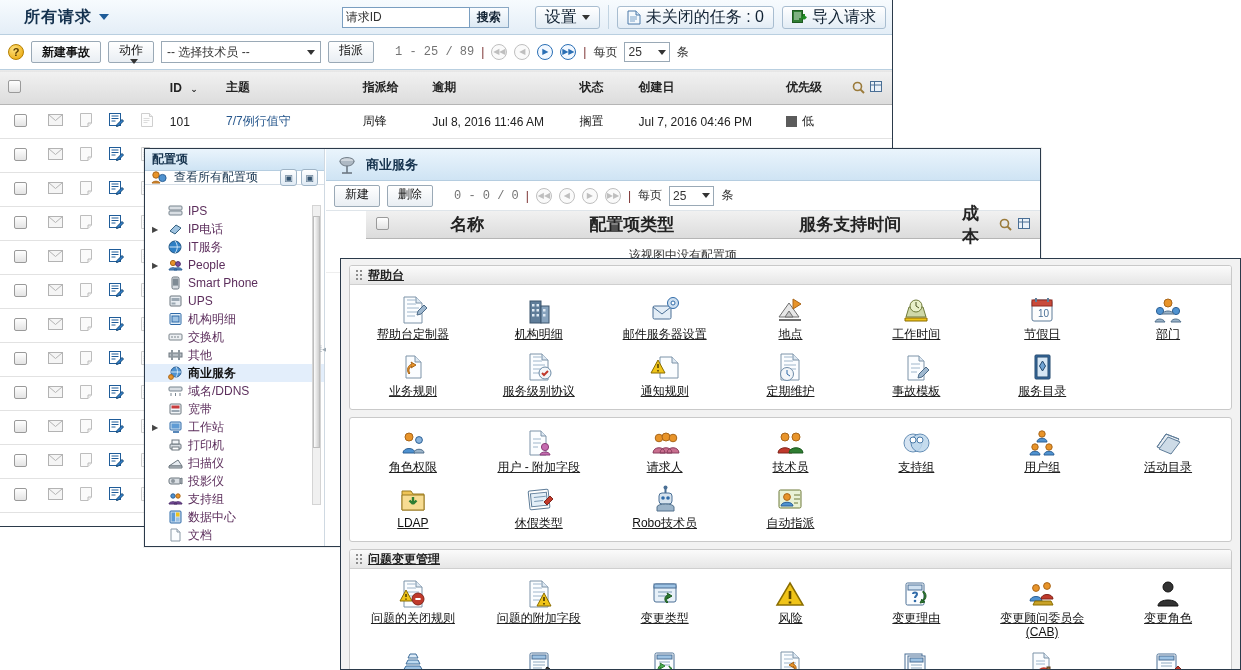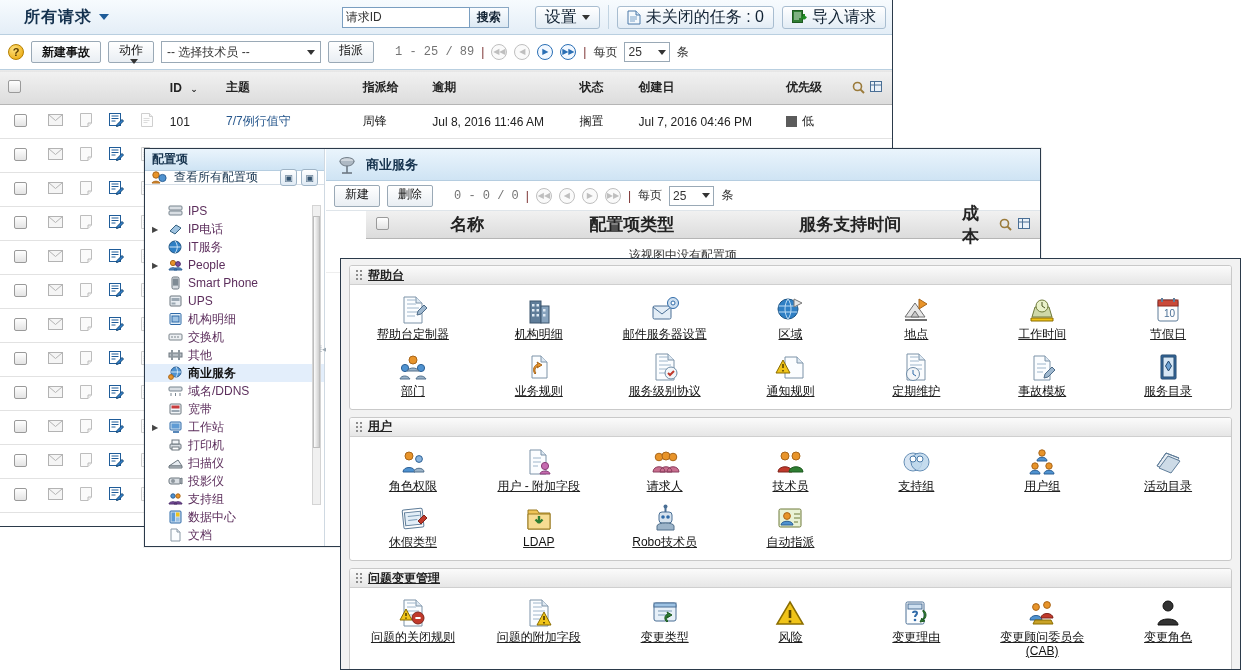--- a/index.html
+++ b/index.html
@@ -853,28 +853,20 @@
             <svg class="icoimg" width="30" height="30" viewBox="0 0 30 30">
               <rect x="3" y="11" width="18" height="13" rx="1.5" fill="#e3edf6" stroke="#4a6f95"></rect>
               <path d="M3 12l9 7 9-7" fill="none" stroke="#4a6f95"></path>
               <circle cx="23" cy="8" r="5.5" fill="#cfe0f0" stroke="#2f6aa8"></circle>
               <circle cx="23" cy="8" r="2" fill="#fff" stroke="#2f6aa8"></circle>
             </svg>
             <span class="cap">邮件服务器设置</span>
           </div>
           <div class="icocell">
             <svg class="icoimg" width="30" height="30" viewBox="0 0 30 30">
-              <circle cx="13" cy="14" r="10" fill="#2f7fc4" stroke="#1d5484"></circle>
-              <path d="M3.5 11h19M3.5 17h19M13 4c4 5 4 15 0 20M13 4c-4 5-4 15 0 20" fill="none" stroke="#bcdcf5"></path>
-              <path d="M19 4l8 4-8 4z" fill="#e6e6e6" stroke="#777"></path>
-            </svg>
-            <span class="cap">区域</span>
-          </div>
-          <div class="icocell">
-            <svg class="icoimg" width="30" height="30" viewBox="0 0 30 30">
               <path d="M4 22l10-14 10 14z" fill="#e7e7e7" stroke="#6e6e6e"></path>
               <path d="M10 22l4-6 4 6z" fill="#c8c8c8" stroke="#6e6e6e"></path>
               <path d="M18 4l8 5-8 5z" fill="#e8942a" stroke="#a9661a"></path>
               <path d="M4 25h22" stroke="#6e6e6e" stroke-width="2"></path>
             </svg>
             <span class="cap">地点</span>
           </div>
           <div class="icocell">
             <svg class="icoimg" width="30" height="30" viewBox="0 0 30 30">
               <path d="M5 22h20l-3-10H8z" fill="#cfd8a8" stroke="#6e7a3a"></path>
@@ -954,31 +946,20 @@
             <svg class="icoimg" width="30" height="30" viewBox="0 0 30 30">
               <rect x="8" y="3" width="15" height="24" rx="1" fill="#3a6ea5" stroke="#23486d"></rect>
               <rect x="10" y="5" width="11" height="20" fill="#d7e7f5" stroke="#23486d"></rect>
               <path d="M15.5 9l3 5-3 5-3-5z" fill="#6fa3d4" stroke="#23486d"></path>
             </svg>
             <span class="cap">服务目录</span>
           </div>
         </div>
       </div>
       <div class="panel">
-        <div class="panel-head">
-          <span class="grip">
-            <i></i>
-            <i></i>
-            <i></i>
-            <i></i>
-            <i></i>
-            <i></i>
-          </span>
-          <span>用户</span>
-        </div>
         <div class="icogrid">
           <div class="icocell">
             <svg class="icoimg" width="30" height="30" viewBox="0 0 30 30">
               <circle cx="11" cy="9" r="4" fill="#e8942a" stroke="#a9661a"></circle>
               <path d="M5 25c0-6 12-6 12 0z" fill="#4f92d0" stroke="#2d6196"></path>
               <circle cx="21" cy="12" r="3.4" fill="#8ab4dd" stroke="#2d6196"></circle>
               <path d="M16 25c0-5 10-5 10 0z" fill="#9cb4c9" stroke="#53718c"></path>
             </svg>
             <span class="cap">角色权限</span>
           </div>
@@ -1033,34 +1014,34 @@
           <div class="icocell">
             <svg class="icoimg" width="30" height="30" viewBox="0 0 30 30">
               <path d="M4 19l9-13 13 5-9 13z" fill="#e7edf3" stroke="#5f7d99"></path>
               <path d="M4 19l9-13 13 5" fill="none" stroke="#5f7d99"></path>
               <path d="M6 21l9-12 12 5-9 12z" fill="#cddbe7" stroke="#5f7d99"></path>
             </svg>
             <span class="cap">活动目录</span>
           </div>
           <div class="icocell">
             <svg class="icoimg" width="30" height="30" viewBox="0 0 30 30">
+              <path d="M4 7h9l2 3h11v16H4z" fill="#efc457" stroke="#9a7a20"></path>
+              <path d="M4 11h22v15H4z" fill="#f7dc92" stroke="#9a7a20"></path>
+              <path d="M15 13v7M15 20l-3.5-3.5M15 20l3.5-3.5" stroke="#2f7d32" stroke-width="2.4" fill="none"></path>
+            </svg>
+            <span class="cap">LDAP</span>
+          </div>
+          <div class="icocell">
+            <svg class="icoimg" width="30" height="30" viewBox="0 0 30 30">
               <rect x="5" y="6" width="20" height="19" rx="1.5" fill="#fdfdfd" stroke="#5f7d99" transform="rotate(-6 15 15)"></rect>
               <rect x="7" y="9" width="16" height="13" fill="#e3eef7" stroke="#5f7d99" transform="rotate(-6 15 15)"></rect>
               <path d="M10 13h12M10 17h9" stroke="#7b9ab5" transform="rotate(-6 15 15)"></path>
               <path d="M20 18l6-6 3 3-6 6z" fill="#c0392b" stroke="#80251c"></path>
             </svg>
             <span class="cap">休假类型</span>
-          </div>
-          <div class="icocell">
-            <svg class="icoimg" width="30" height="30" viewBox="0 0 30 30">
-              <path d="M4 7h9l2 3h11v16H4z" fill="#efc457" stroke="#9a7a20"></path>
-              <path d="M4 11h22v15H4z" fill="#f7dc92" stroke="#9a7a20"></path>
-              <path d="M15 13v7M15 20l-3.5-3.5M15 20l3.5-3.5" stroke="#2f7d32" stroke-width="2.4" fill="none"></path>
-            </svg>
-            <span class="cap">LDAP</span>
           </div>
           <div class="icocell">
             <svg class="icoimg" width="30" height="30" viewBox="0 0 30 30">
               <rect x="9" y="9" width="13" height="11" rx="3" fill="#d7e3ee" stroke="#4a6f95"></rect>
               <circle cx="13" cy="14" r="1.8" fill="#2f6aa8"></circle>
               <circle cx="18" cy="14" r="1.8" fill="#2f6aa8"></circle>
               <path d="M15.5 4v5" stroke="#4a6f95" stroke-width="2"></path>
               <circle cx="15.5" cy="3.5" r="2" fill="#4a6f95"></circle>
               <path d="M7 23c0-4 17-4 17 0v4H7z" fill="#9cb4c9" stroke="#53718c"></path>
             </svg>

